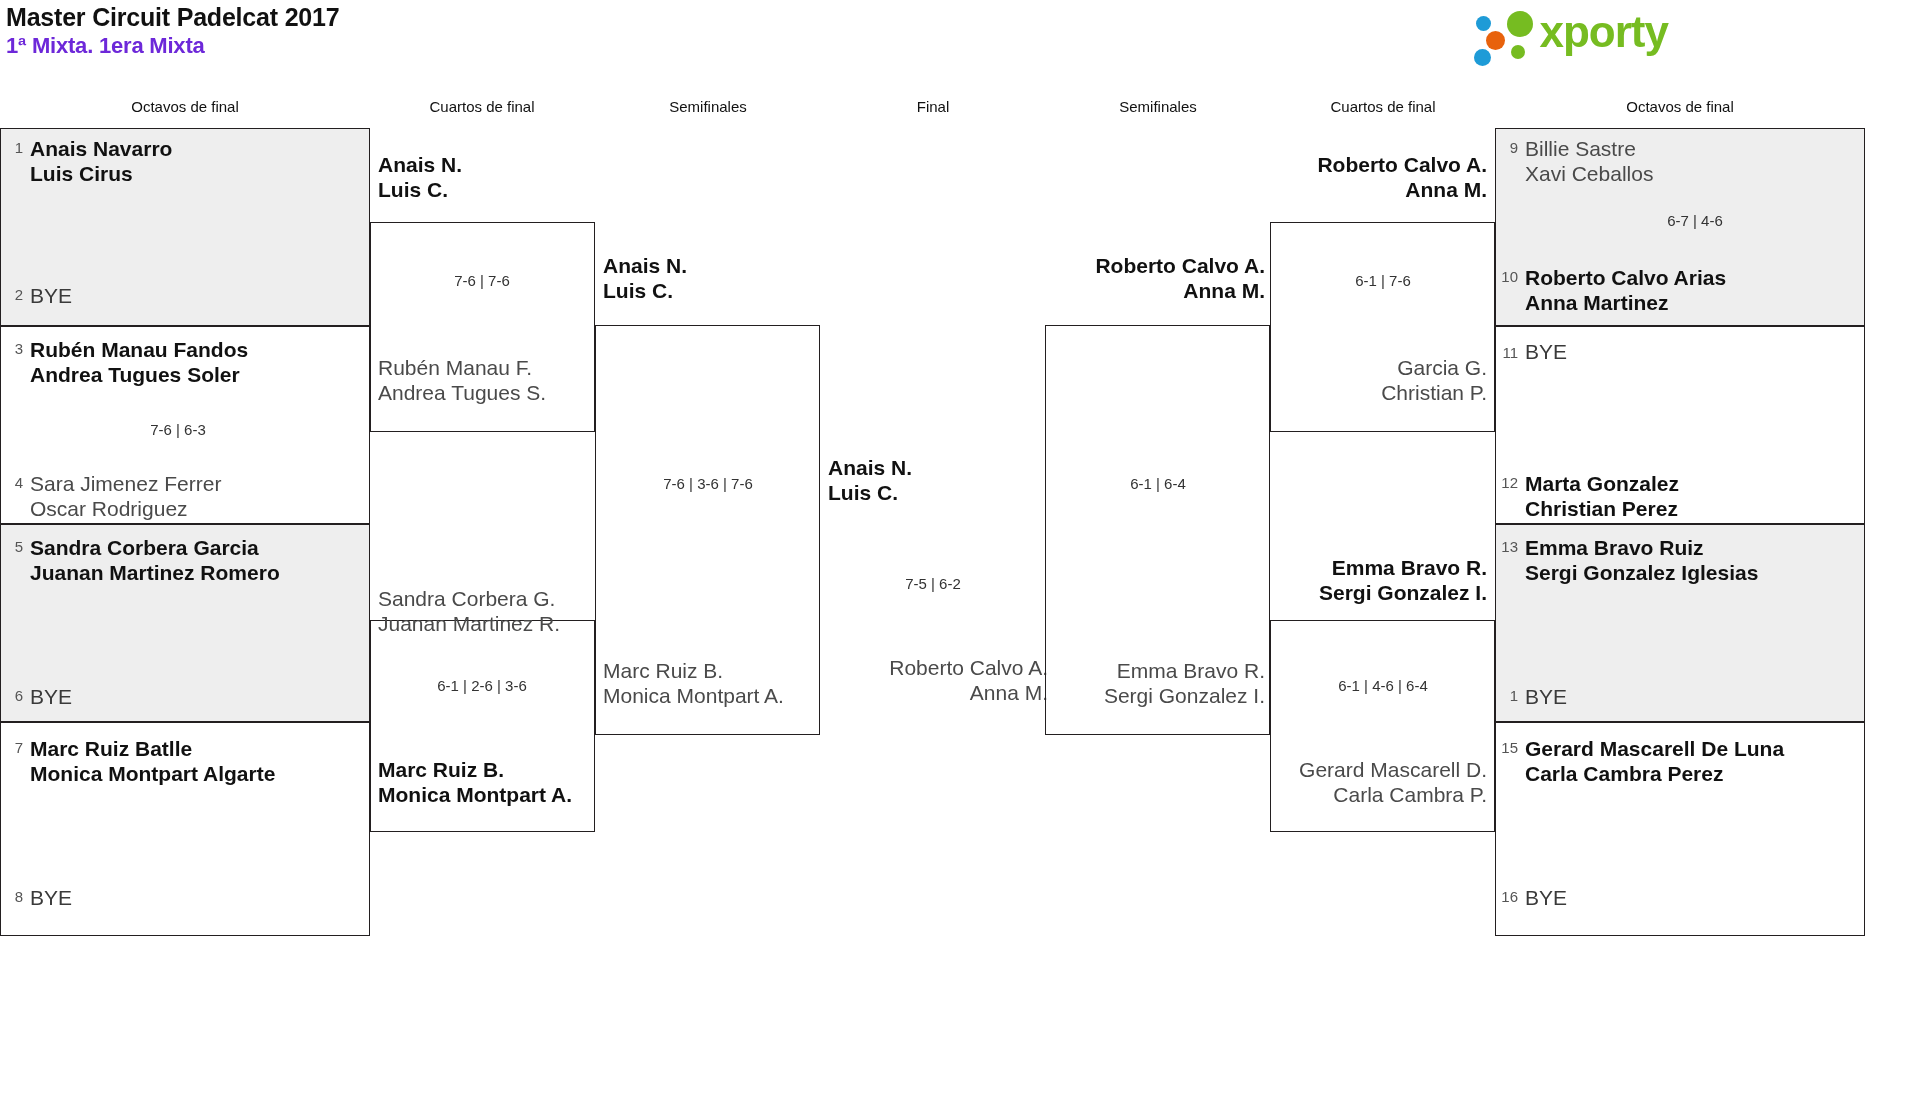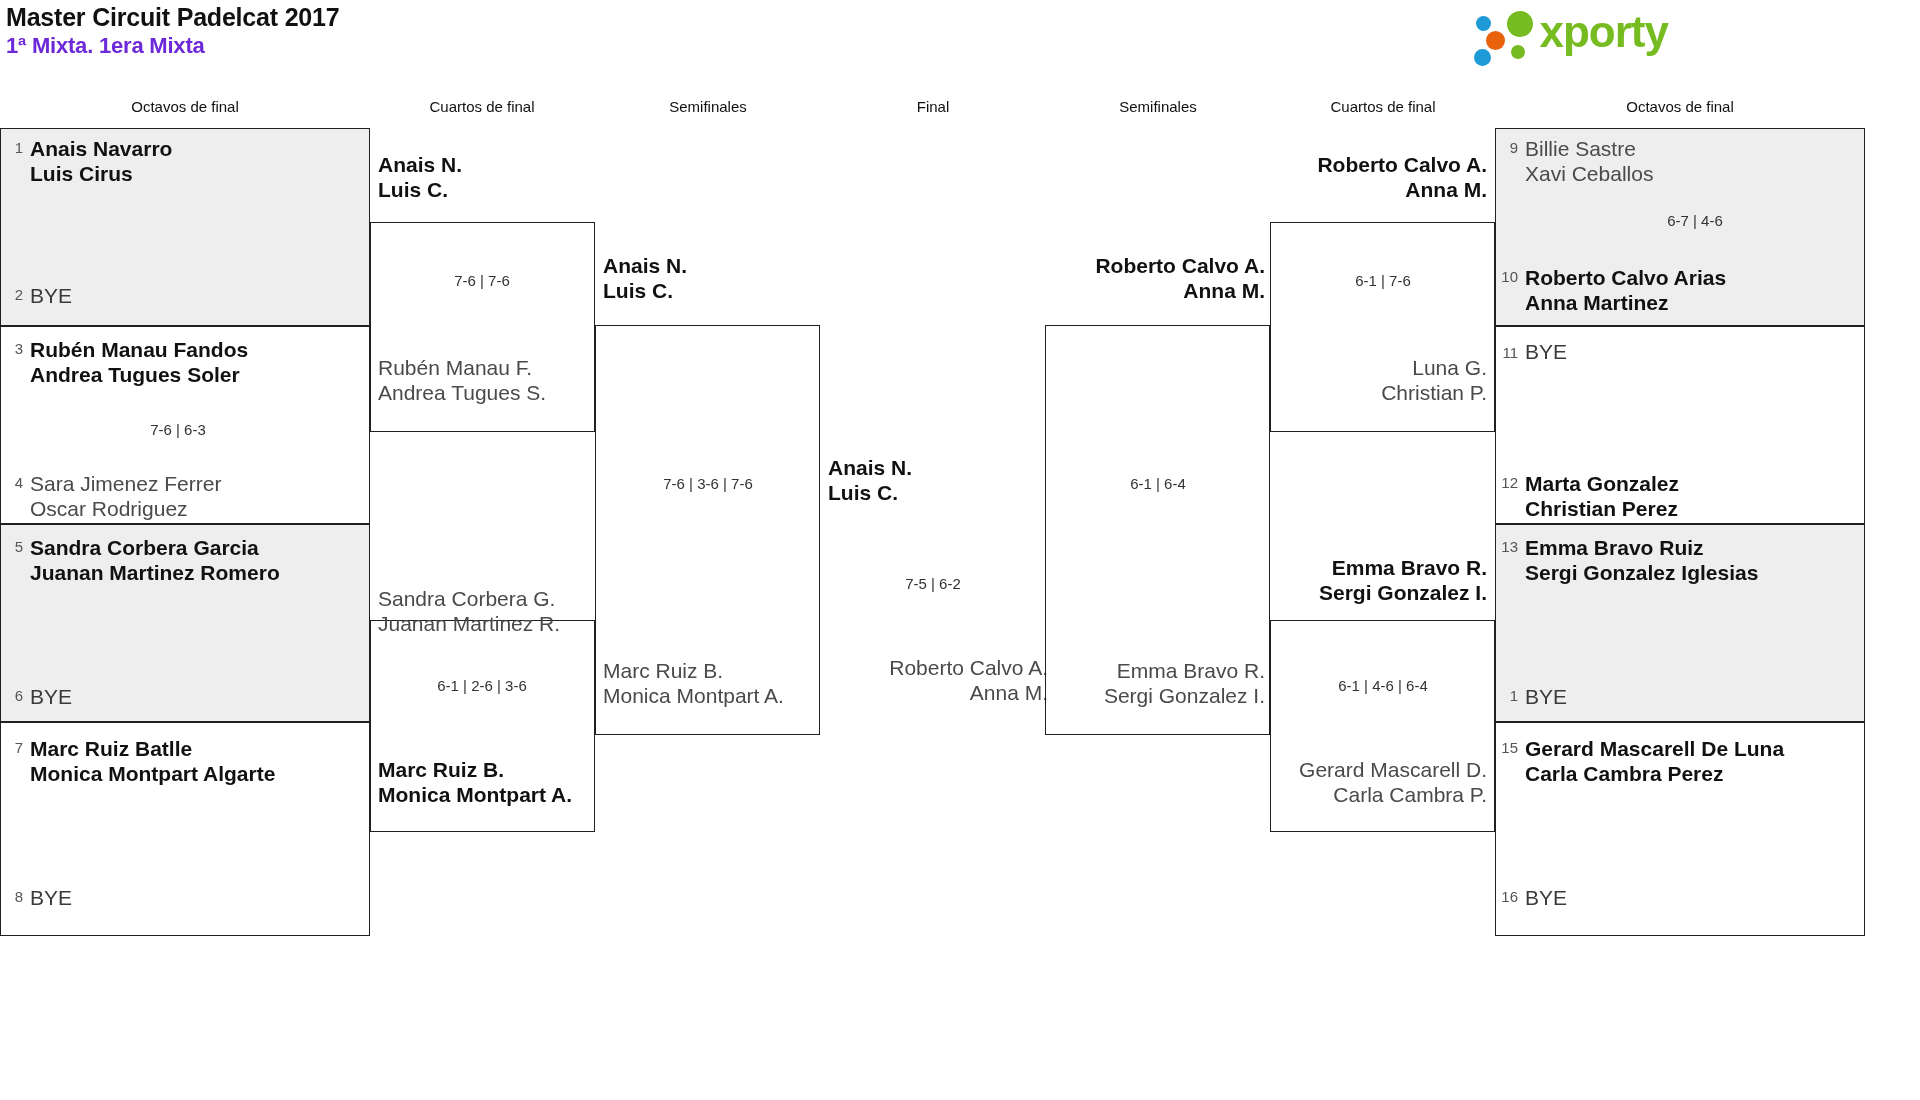--- a/index.html
+++ b/index.html
@@ -231,21 +231,21 @@
   <div class="box plain" style="left:1270px;top:620px;width:225px;height:212px;"></div>
 
   <div class="entry win ralign" style="left:1270px;top:152px;width:217px;">
     <span class="names">
         <div>Roberto Calvo A.</div>
         <div>Anna M.</div>
       </span>
   </div>
   <div class="entry lose ralign" style="left:1270px;top:355px;width:217px;">
     <span class="names">
-        <div>Luna G.</div>
+        <div>Garcia G.</div>
         <div>Christian P.</div>
       </span>
   </div>
   <div class="entry win ralign" style="left:1270px;top:555px;width:217px;">
     <span class="names">
         <div>Emma Bravo R.</div>
         <div>Sergi Gonzalez I.</div>
       </span>
   </div>
   <div class="entry lose ralign" style="left:1270px;top:757px;width:217px;">

